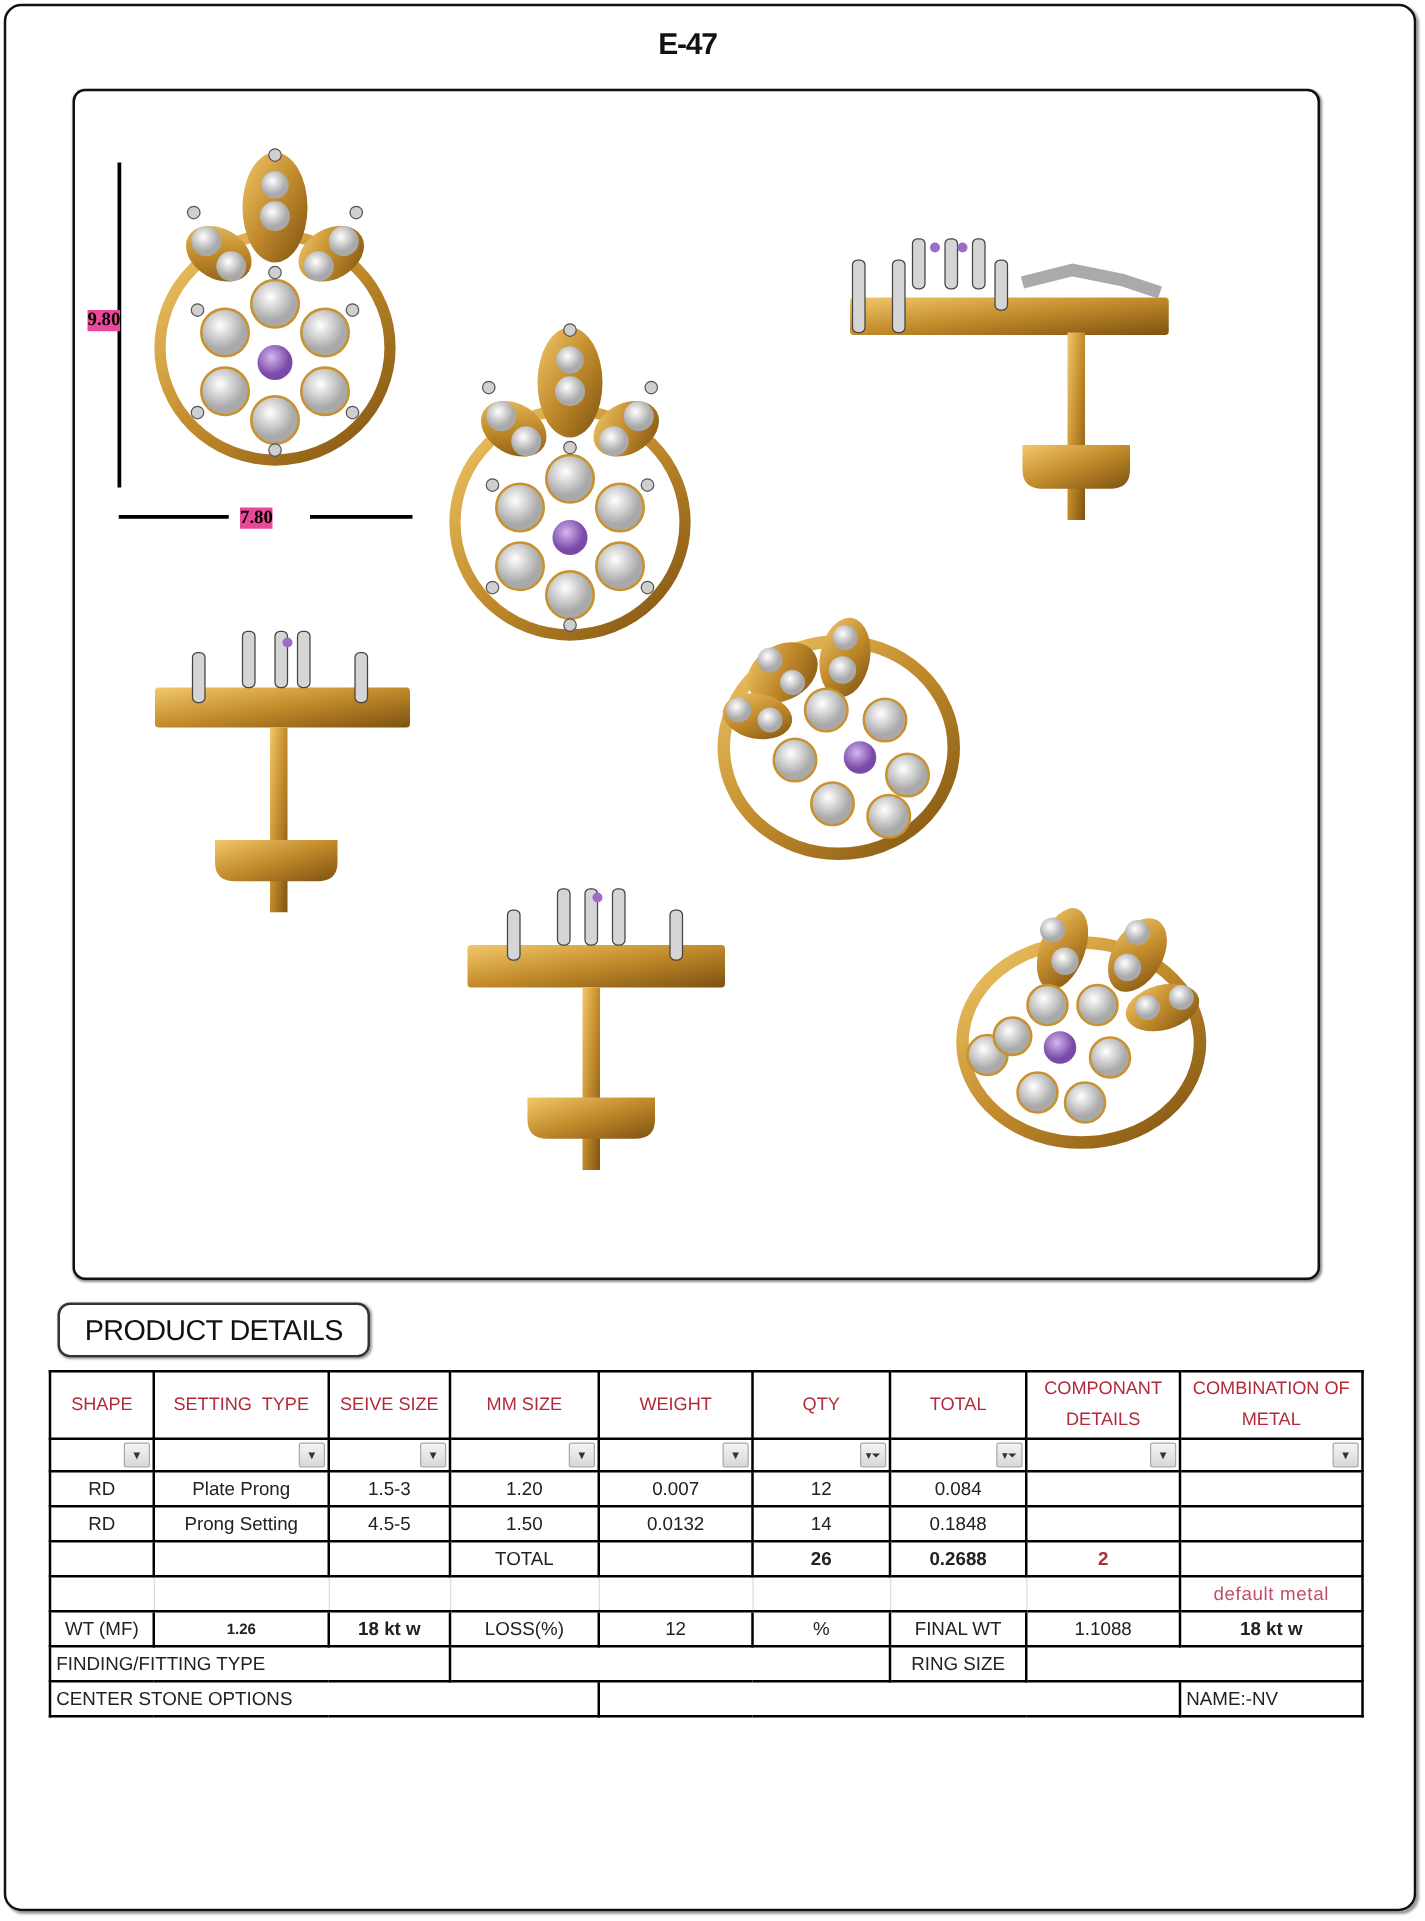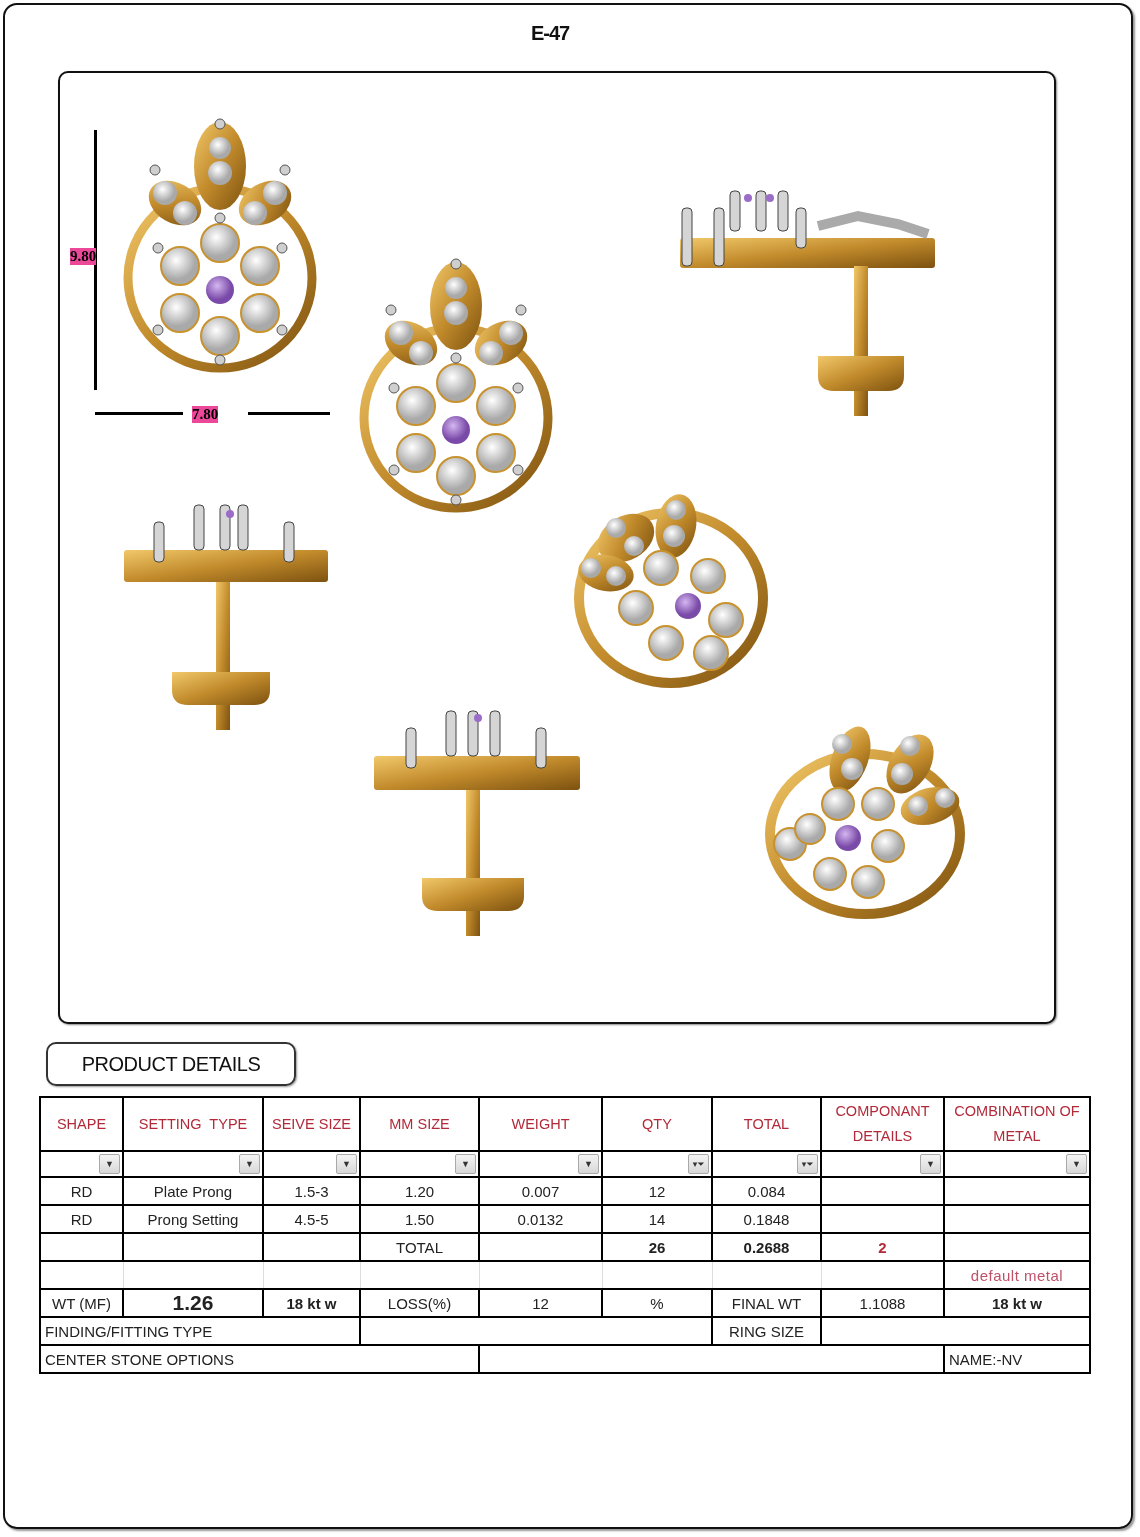--- a/index.html
+++ b/index.html
@@ -1,25 +1,25 @@
 <!DOCTYPE html>
 <html><head>
 <meta charset="utf-8">
 <style>
   html, body { margin:0; padding:0; background:#ffffff; }
   body { width:1140px; height:1537px; position:relative; overflow:hidden; font-family:"Liberation Sans", sans-serif; }
   .outer { position:absolute; left:3px; top:3px; width:1126px; height:1522px; border:2px solid #111; border-radius:14px; box-shadow:2px 2px 2px #999; }
-  .title { position:absolute; left:0; top:22px; width:1100px; text-align:center; font-size:20px; font-weight:bold; color:#111; letter-spacing:-1px; }
+  .title { position:absolute; left:0; top:22px; width:1100px; text-align:center; font-size:24px; font-weight:bold; color:#111; letter-spacing:-1px; }
   .imgbox { position:absolute; left:58px; top:71px; width:994px; height:949px; border:2px solid #111; border-radius:10px; background:#fff; box-shadow:1px 1px 2px #888; }
   .view { position:absolute; }
   .dim-v { position:absolute; left:94px; top:130px; width:3px; height:260px; background:#000; }
   .dim-h1 { position:absolute; left:95px; top:412px; width:88px; height:3px; background:#000; }
   .dim-h2 { position:absolute; left:248px; top:412px; width:82px; height:3px; background:#000; }
   .dim-lbl { position:absolute; font-family:"Liberation Serif", serif; font-weight:bold; font-size:15px; color:#000; background:#ec4899; }
-  .pd-label { position:absolute; left:46px; top:1042px; width:246px; height:40px; border:2px solid #333; border-radius:10px; font-size:20px; color:#111; display:flex; align-items:center; justify-content:center; box-shadow:1px 1px 2px #999; letter-spacing:-0.5px; }
+  .pd-label { position:absolute; left:46px; top:1042px; width:246px; height:40px; border:2px solid #333; border-radius:10px; font-size:23px; color:#111; display:flex; align-items:center; justify-content:center; box-shadow:1px 1px 2px #999; letter-spacing:-0.5px; }
   table.spec { position:absolute; left:39px; top:1096px; border-collapse:collapse; font-family:"Liberation Sans", sans-serif; font-size:15px; color:#222; }
   table.spec td { border:2px solid #000; text-align:center; padding:0; height:26px; }
   table.spec tr.hdr td { height:52px; color:#b22a3a; font-size:14.5px; line-height:25px; }
   table.spec tr.flt td { height:24px; position:relative; }
   table.spec td.soft { border-left:1px solid #ddd; border-right:1px solid #ddd; }
   .dd { position:absolute; right:2px; top:2px; width:19px; height:18px; background:linear-gradient(#f4f4f4,#d8d8d8); border:1px solid #aaa; border-radius:2px; font-size:9px; line-height:18px; text-align:center; color:#333; }
   .left { text-align:left !important; padding-left:4px !important; }
   .red { color:#b22a3a; }
   .bold { font-weight:bold;margin-left:40px; }
 </style>
@@ -302,21 +302,21 @@
     <td class="soft"></td>
     <td class="soft"></td>
     <td class="soft"></td>
     <td class="soft"></td>
     <td class="soft"></td>
     <td class="soft" style="border-right:2px solid #000"></td>
     <td class="red" style="color:#c0506a;letter-spacing:0.5px">default metal</td>
   </tr>
   <tr>
     <td>WT (MF)</td>
-    <td class="bold" style="font-size:21px">1.26</td>
+    <td class="bold" style="font-size:12px">1.26</td>
     <td class="bold">18 kt w</td>
     <td>LOSS(%)</td>
     <td>12</td>
     <td>%</td>
     <td>FINAL WT</td>
     <td>1.1088</td>
     <td class="bold">18 kt w</td>
   </tr>
   <tr>
     <td colspan="3" class="left">FINDING/FITTING TYPE</td>

